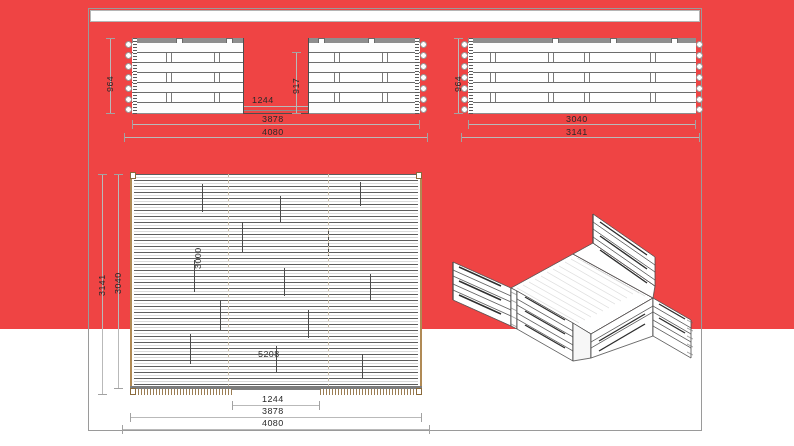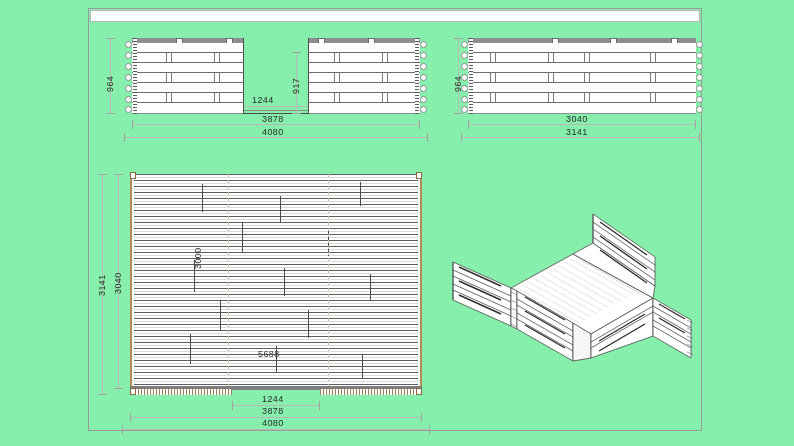--- a/index.html
+++ b/index.html
@@ -1,19 +1,19 @@
 <!DOCTYPE html>
 <html><head>
 <meta charset="utf-8">
 <style>
   html,body{margin:0;padding:0;background:#ffffff;}
   body{width:794px;height:446px;overflow:hidden;
        font-family:"Liberation Sans","DejaVu Sans",sans-serif;color:#222;}
 
-  #sheet{position:relative;width:794px;height:446px;background:#86efac;}
+  #sheet{position:relative;width:794px;height:329px;background:#ef4444;}
 
   
   .frame-outer{position:absolute;left:88px;top:8px;width:614px;height:423px;
                border:1px solid #9a9a9a;box-sizing:border-box;}
   .frame-header{position:absolute;left:90px;top:10px;width:610px;height:12px;
                 border:1px solid #b5b5b5;box-sizing:border-box;background:#fff;}
 
   
   .vw{position:absolute;}
   .ln{position:absolute;background:#6f6f6f;}
@@ -272,21 +272,21 @@
     <div class="tick" style="left:6px;top:234px;width:9px;height:1px;background:#a2a2a2;"></div>
     <div class="dimtxt rot" style="left:6px;top:136px;">3141</div>
 
     <div class="dimln v" style="left:26px;top:14px;height:215px;"></div>
     <div class="tick" style="left:22px;top:14px;width:9px;height:1px;background:#a2a2a2;"></div>
     <div class="tick" style="left:22px;top:228px;width:9px;height:1px;background:#a2a2a2;"></div>
     <div class="dimtxt rot" style="left:22px;top:134px;">3040</div>
 
     <div class="dimtxt rot" style="left:102px;top:109px;color:#3a3a3a;">3000</div>
 
-    <div class="dimtxt" style="left:166px;top:190px;color:#3a3a3a;">5688</div>
+    <div class="dimtxt" style="left:166px;top:190px;color:#3a3a3a;">5208</div>
 
     <div class="dimln" style="left:140px;top:245px;width:88px;"></div>
     <div class="tick" style="left:140px;top:241px;width:1px;height:9px;background:#a2a2a2;"></div>
     <div class="tick" style="left:227px;top:241px;width:1px;height:9px;background:#a2a2a2;"></div>
     <div class="dimtxt" style="left:170px;top:235px;">1244</div>
 
     <div class="dimln" style="left:38px;top:257px;width:292px;"></div>
     <div class="tick" style="left:38px;top:253px;width:1px;height:9px;background:#a2a2a2;"></div>
     <div class="tick" style="left:329px;top:253px;width:1px;height:9px;background:#a2a2a2;"></div>
     <div class="dimtxt" style="left:170px;top:247px;">3878</div>

